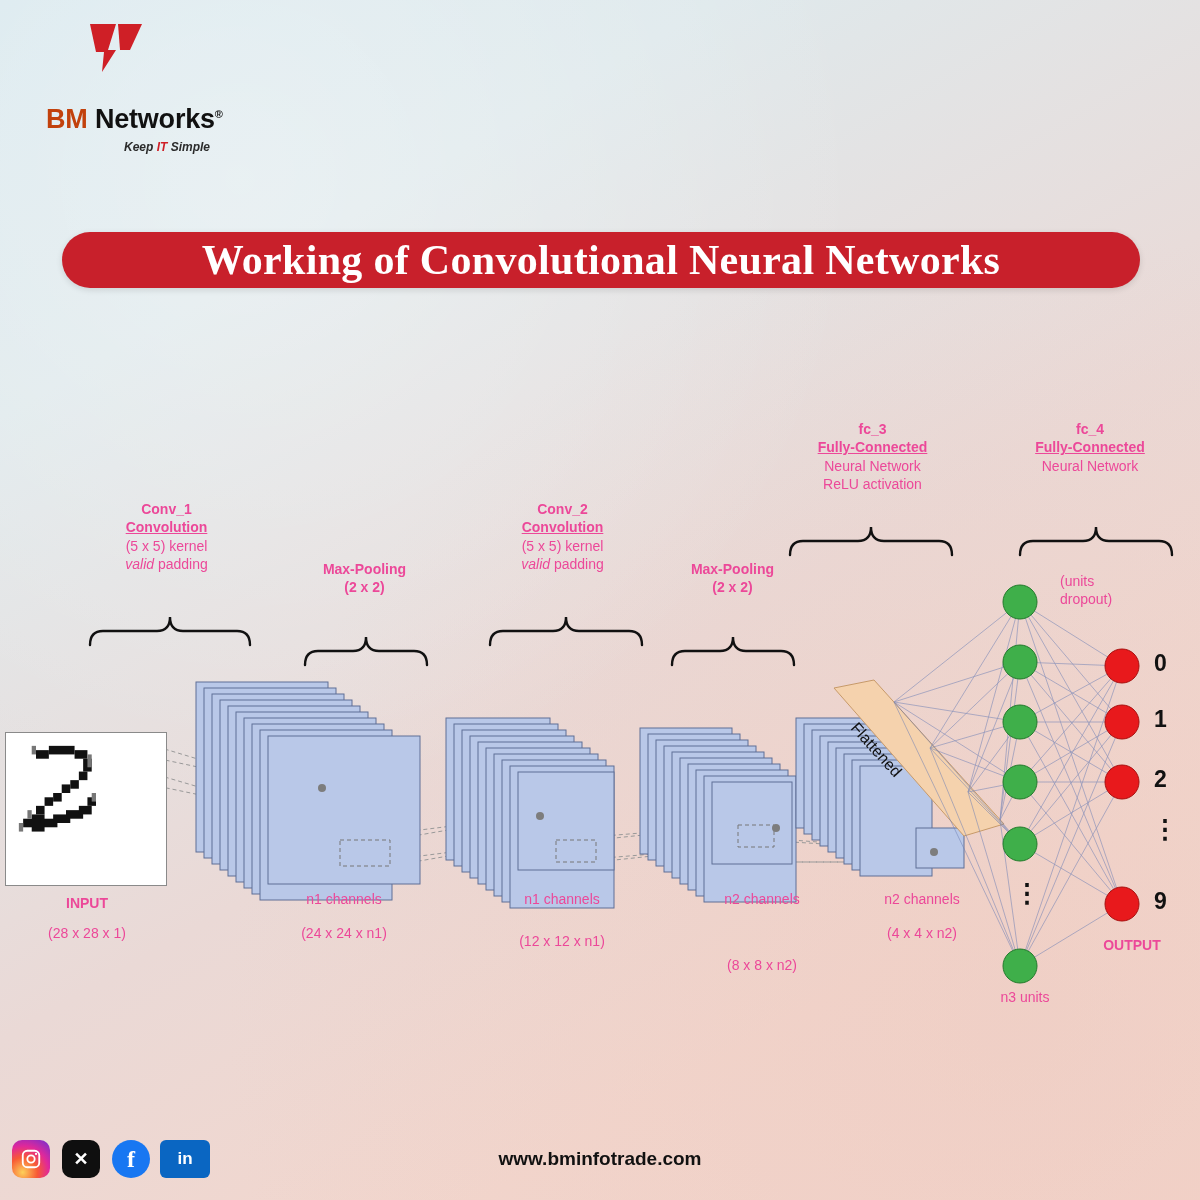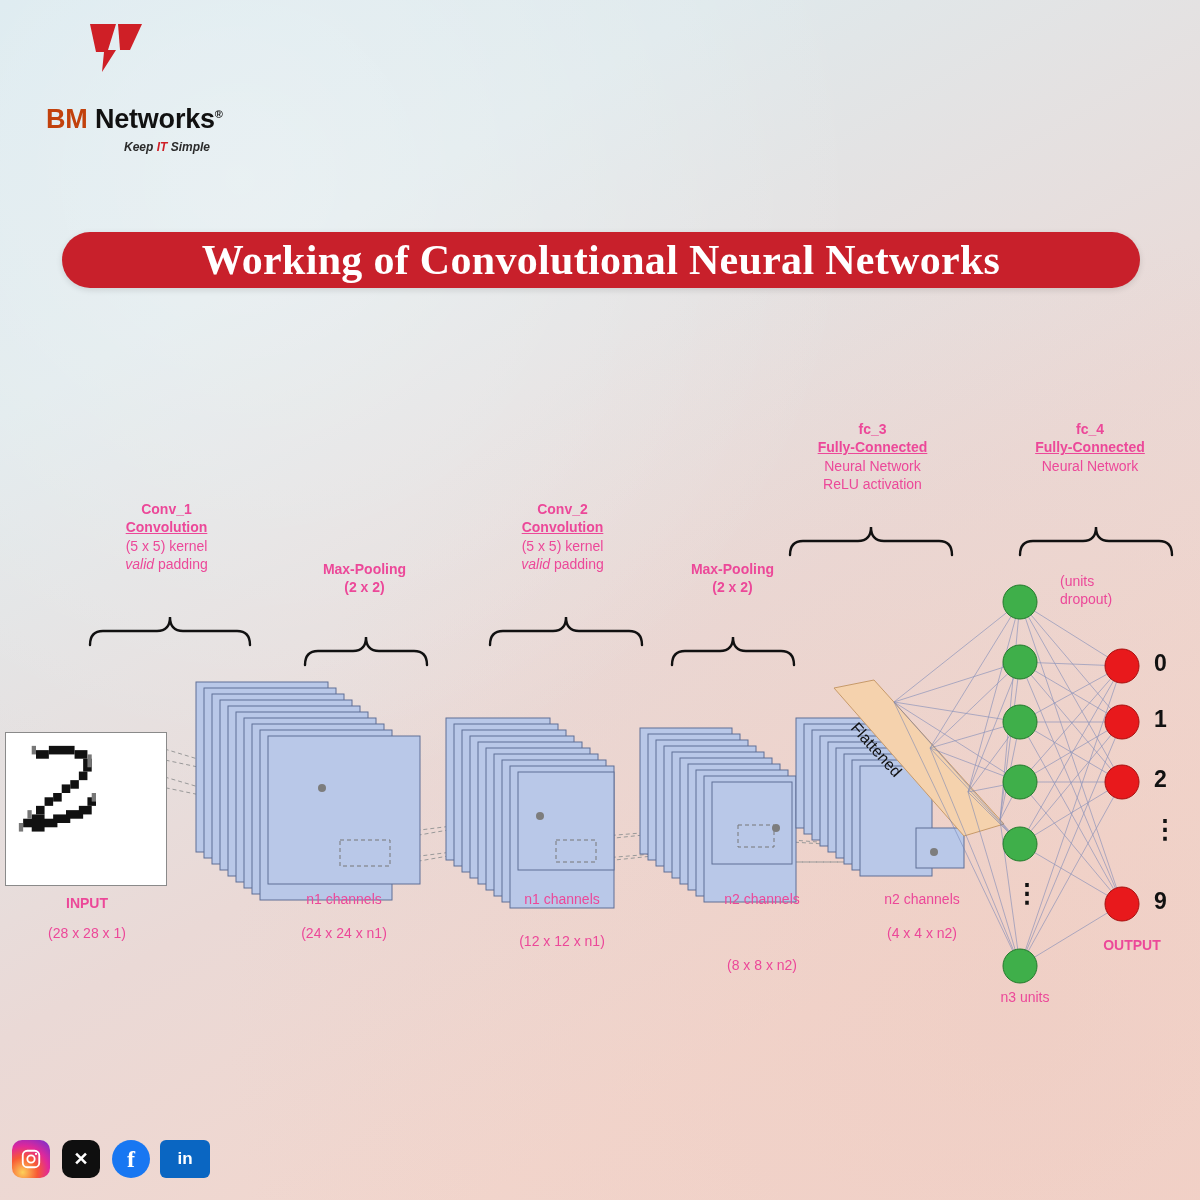--- a/index.html
+++ b/index.html
@@ -408,13 +408,14 @@
   <div class="social" id="xt">
     <div class="g" style="font-size:18px;">✕</div>
   </div>
   <div class="social" id="fb">
     <div class="g" style="font-size:24px; font-family:'Liberation Serif',serif;">f</div>
   </div>
   <div class="social" id="li">
     <div class="g" style="font-size:17px;">in</div>
   </div>
 
+  <div id="site">www.bminfotrade.com</div>
 </div>
 
 </body></html>

